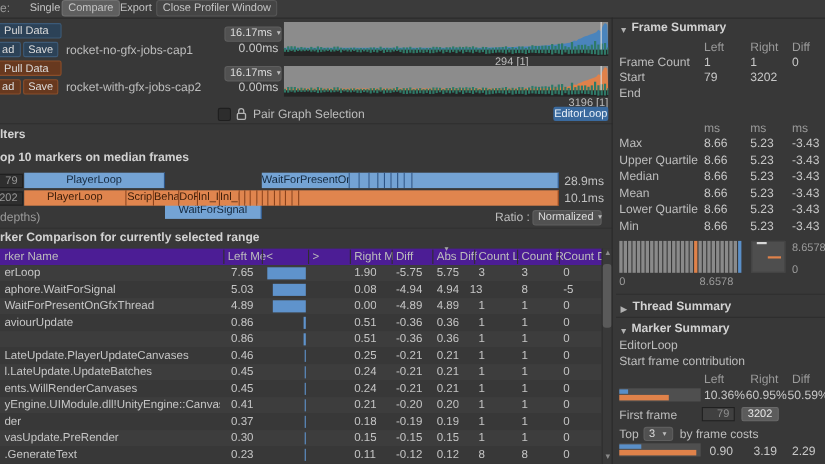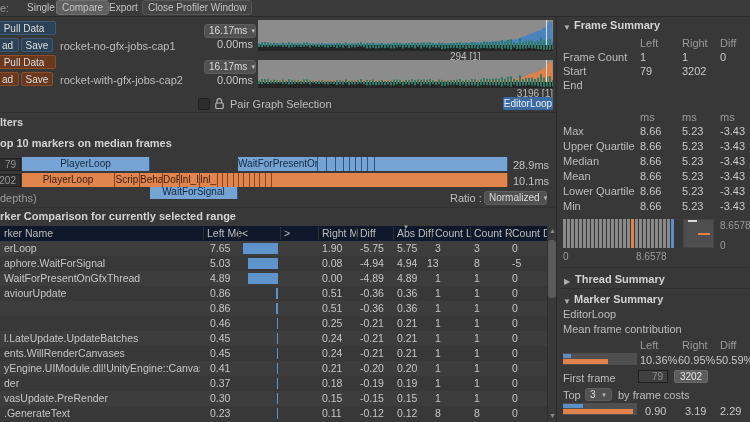--- a/index.html
+++ b/index.html
@@ -17,21 +17,21 @@
   .blue-btn{background:#2c4257;border:1px solid #3c5a77;}
   .orange-btn{background:#68391f;border:1px solid #8a4e2a;}
   .dd{position:absolute;background:#515151;border:1px solid #5e5e5e;border-radius:3px;color:#dcdcdc;
       font-size:10px;line-height:12px;box-sizing:border-box;display:flex;justify-content:space-between;align-items:center;padding:0 4px;}
   .caret{font-size:6px;color:#bdbdbd;margin-left:3px;}
   .segbar{position:absolute;display:flex;height:14px;box-sizing:border-box;}
   .seg{box-sizing:border-box;height:14px;font-size:10px;line-height:14px;text-align:center;
        overflow:hidden;white-space:nowrap;border-right:1px solid;}
   .fbox{position:absolute;background:#2e2e2e;border:1px solid #202020;color:#969696;font-size:10px;
         line-height:11px;text-align:right;padding-right:4px;box-sizing:border-box;}
-  .thead{position:absolute;left:0;top:226px;width:547px;height:15px;background:#0f172a;border-bottom:1px solid #2e2e2e;}
+  .thead{position:absolute;left:0;top:226px;width:547px;height:15px;background:#4c1d95;border-bottom:1px solid #2e2e2e;}
   .hcell{position:absolute;top:1px;font-size:10.5px;color:#bdbdbd;line-height:13px;white-space:nowrap;}
   .hsep{position:absolute;top:1px;width:1px;height:13px;background:#2f2f2f;}
   .trow{position:absolute;left:0;width:547px;height:15px;}
   .trow.a{background:#3d3d3d;}.trow.b{background:#383838;}
   .cell{position:absolute;top:1px;font-size:10.5px;line-height:13px;white-space:nowrap;overflow:hidden;color:#c6c6c6;}
   .lbar{position:absolute;top:2px;height:11px;}
   .sb-track{position:absolute;left:547px;top:226px;width:10px;height:196px;background:#393939;border-left:1px solid #2e2e2e;box-sizing:border-box;}
   .sb-thumb{position:absolute;left:548px;width:8px;background:#5a5a5a;border-radius:3px;}
   .hline{position:absolute;height:1px;background:#2e2e2e;}
   .vline{position:absolute;width:1px;background:#2a2a2a;}
@@ -620,20 +620,21 @@
         <span class="cell" style="left: 210px;">0.86</span>
         <span class="cell" style="left: 322px;">0.51</span>
         <span class="cell" style="left: 360px;">-0.36</span>
         <span class="cell" style="left: 397px;">0.36</span>
         <span class="cell" style="left: 435px;">1</span>
         <span class="cell" style="left: 474px;">1</span>
         <span class="cell" style="left: 512px;">0</span>
         <div class="lbar" style="left: 276px; width: 2px; background: rgb(95, 147, 204);"></div>
       </div>
       <div class="trow b" style="top: 75px;">
+        <span class="cell" style="left: 4px; width: 196px;">LateUpdate.PlayerUpdateCanvases</span>
         <span class="cell" style="left: 210px;">0.46</span>
         <span class="cell" style="left: 322px;">0.25</span>
         <span class="cell" style="left: 360px;">-0.21</span>
         <span class="cell" style="left: 397px;">0.21</span>
         <span class="cell" style="left: 435px;">1</span>
         <span class="cell" style="left: 474px;">1</span>
         <span class="cell" style="left: 512px;">0</span>
         <div class="lbar" style="left: 277px; width: 1px; background: rgb(95, 147, 204);"></div>
       </div>
       <div class="trow a" style="top: 90px;">
@@ -755,21 +756,21 @@
     <span class="txt dim" style="left:160px;top:239px;font-size:10px">0</span>
 
     <div class="hline" style="left:0;top:267px;width:190px"></div>
     <span class="txt fold" style="left:4px;top:275px">▶</span>
     <span class="txt bold" style="left:15px;top:273px">Thread Summary</span>
     <div class="hline" style="left:0;top:288px;width:190px"></div>
 
     <span class="txt fold" style="left:3px;top:295px">▼</span>
     <span class="txt bold" style="left:14px;top:293px">Marker Summary</span>
     <span class="txt" style="left:3px;top:308px;color:#bdbdbd">EditorLoop</span>
-    <span class="txt" style="left:3px;top:323px;color:#bdbdbd">Mean frame contribution</span>
+    <span class="txt" style="left:3px;top:323px;color:#bdbdbd">Start frame contribution</span>
 
     <span class="txt dim" style="left:80px;top:339px">Left</span>
     <span class="txt dim" style="left:122px;top:339px">Right</span>
     <span class="txt dim" style="left:160px;top:339px">Diff</span>
 
     <div class="ctrbar" style="left:3px;top:353px">
       <div class="t" id="ctr1-blue" style="background: rgb(90, 143, 200); width: 10.4%;"></div>
       <div class="o" id="ctr1-orange" style="background: rgb(224, 130, 74); width: 61%;"></div>
     </div>
     <span class="txt" style="left:80px;top:354px">10.36%</span>

